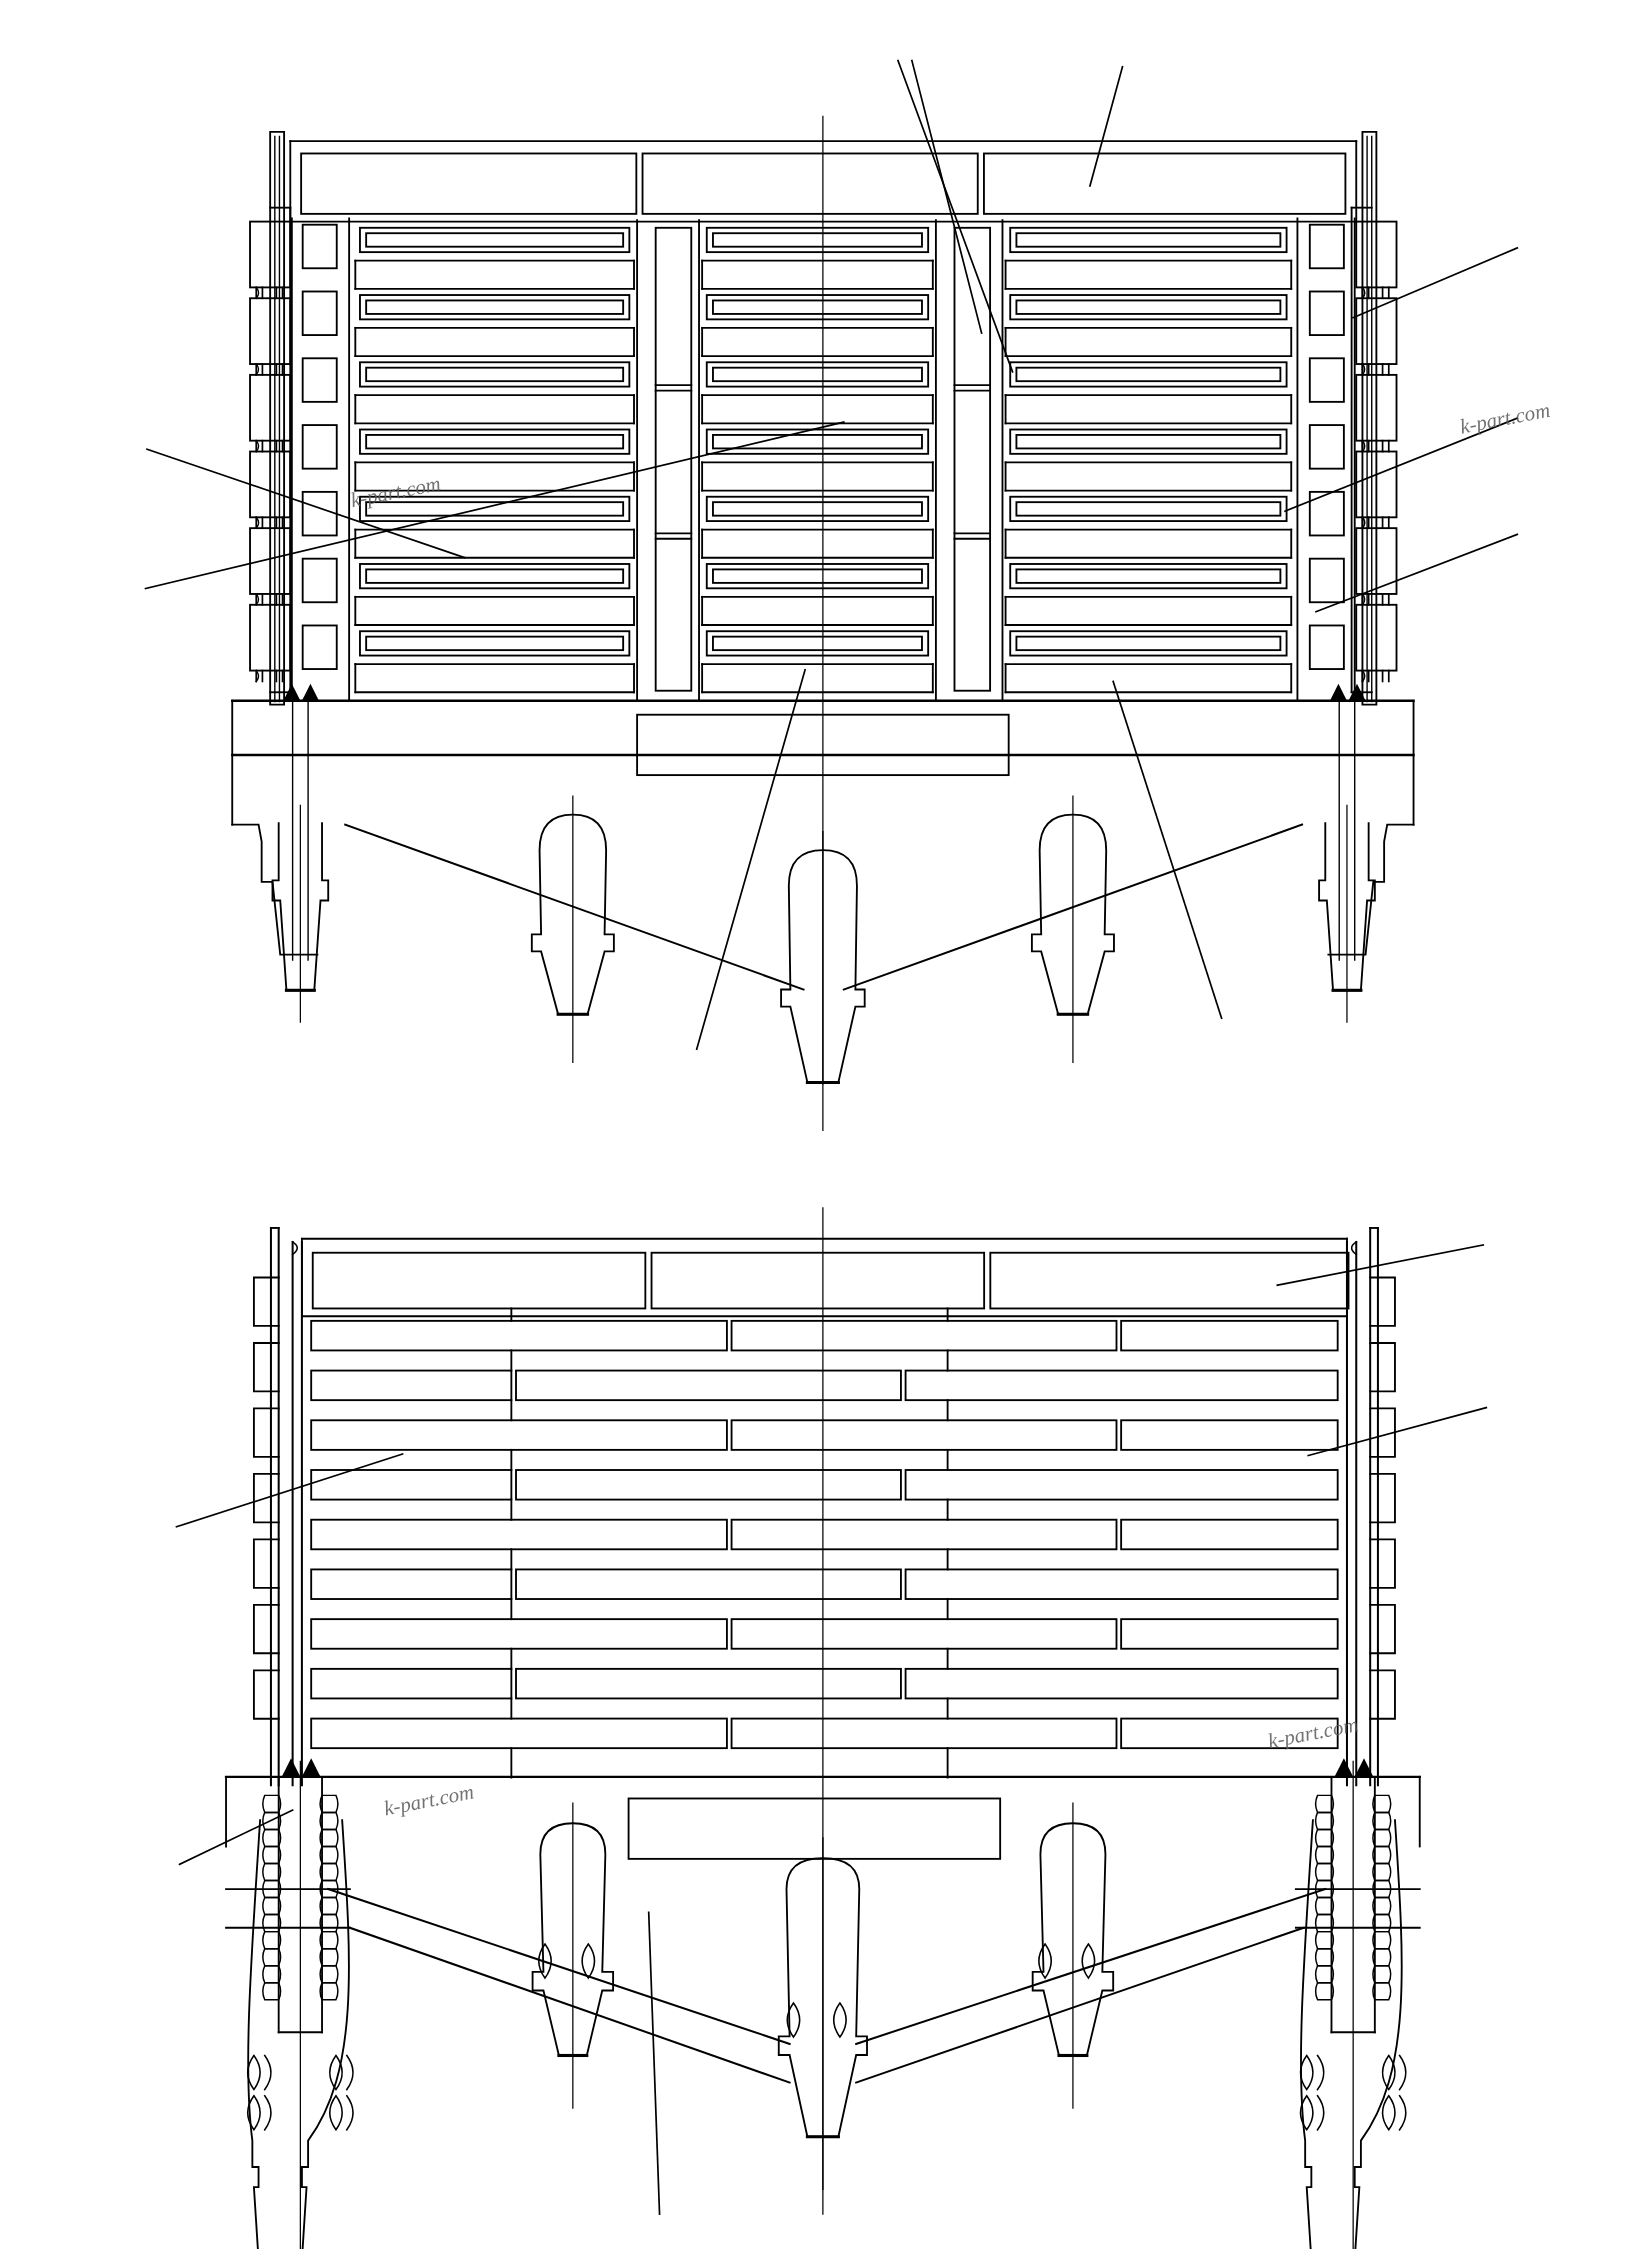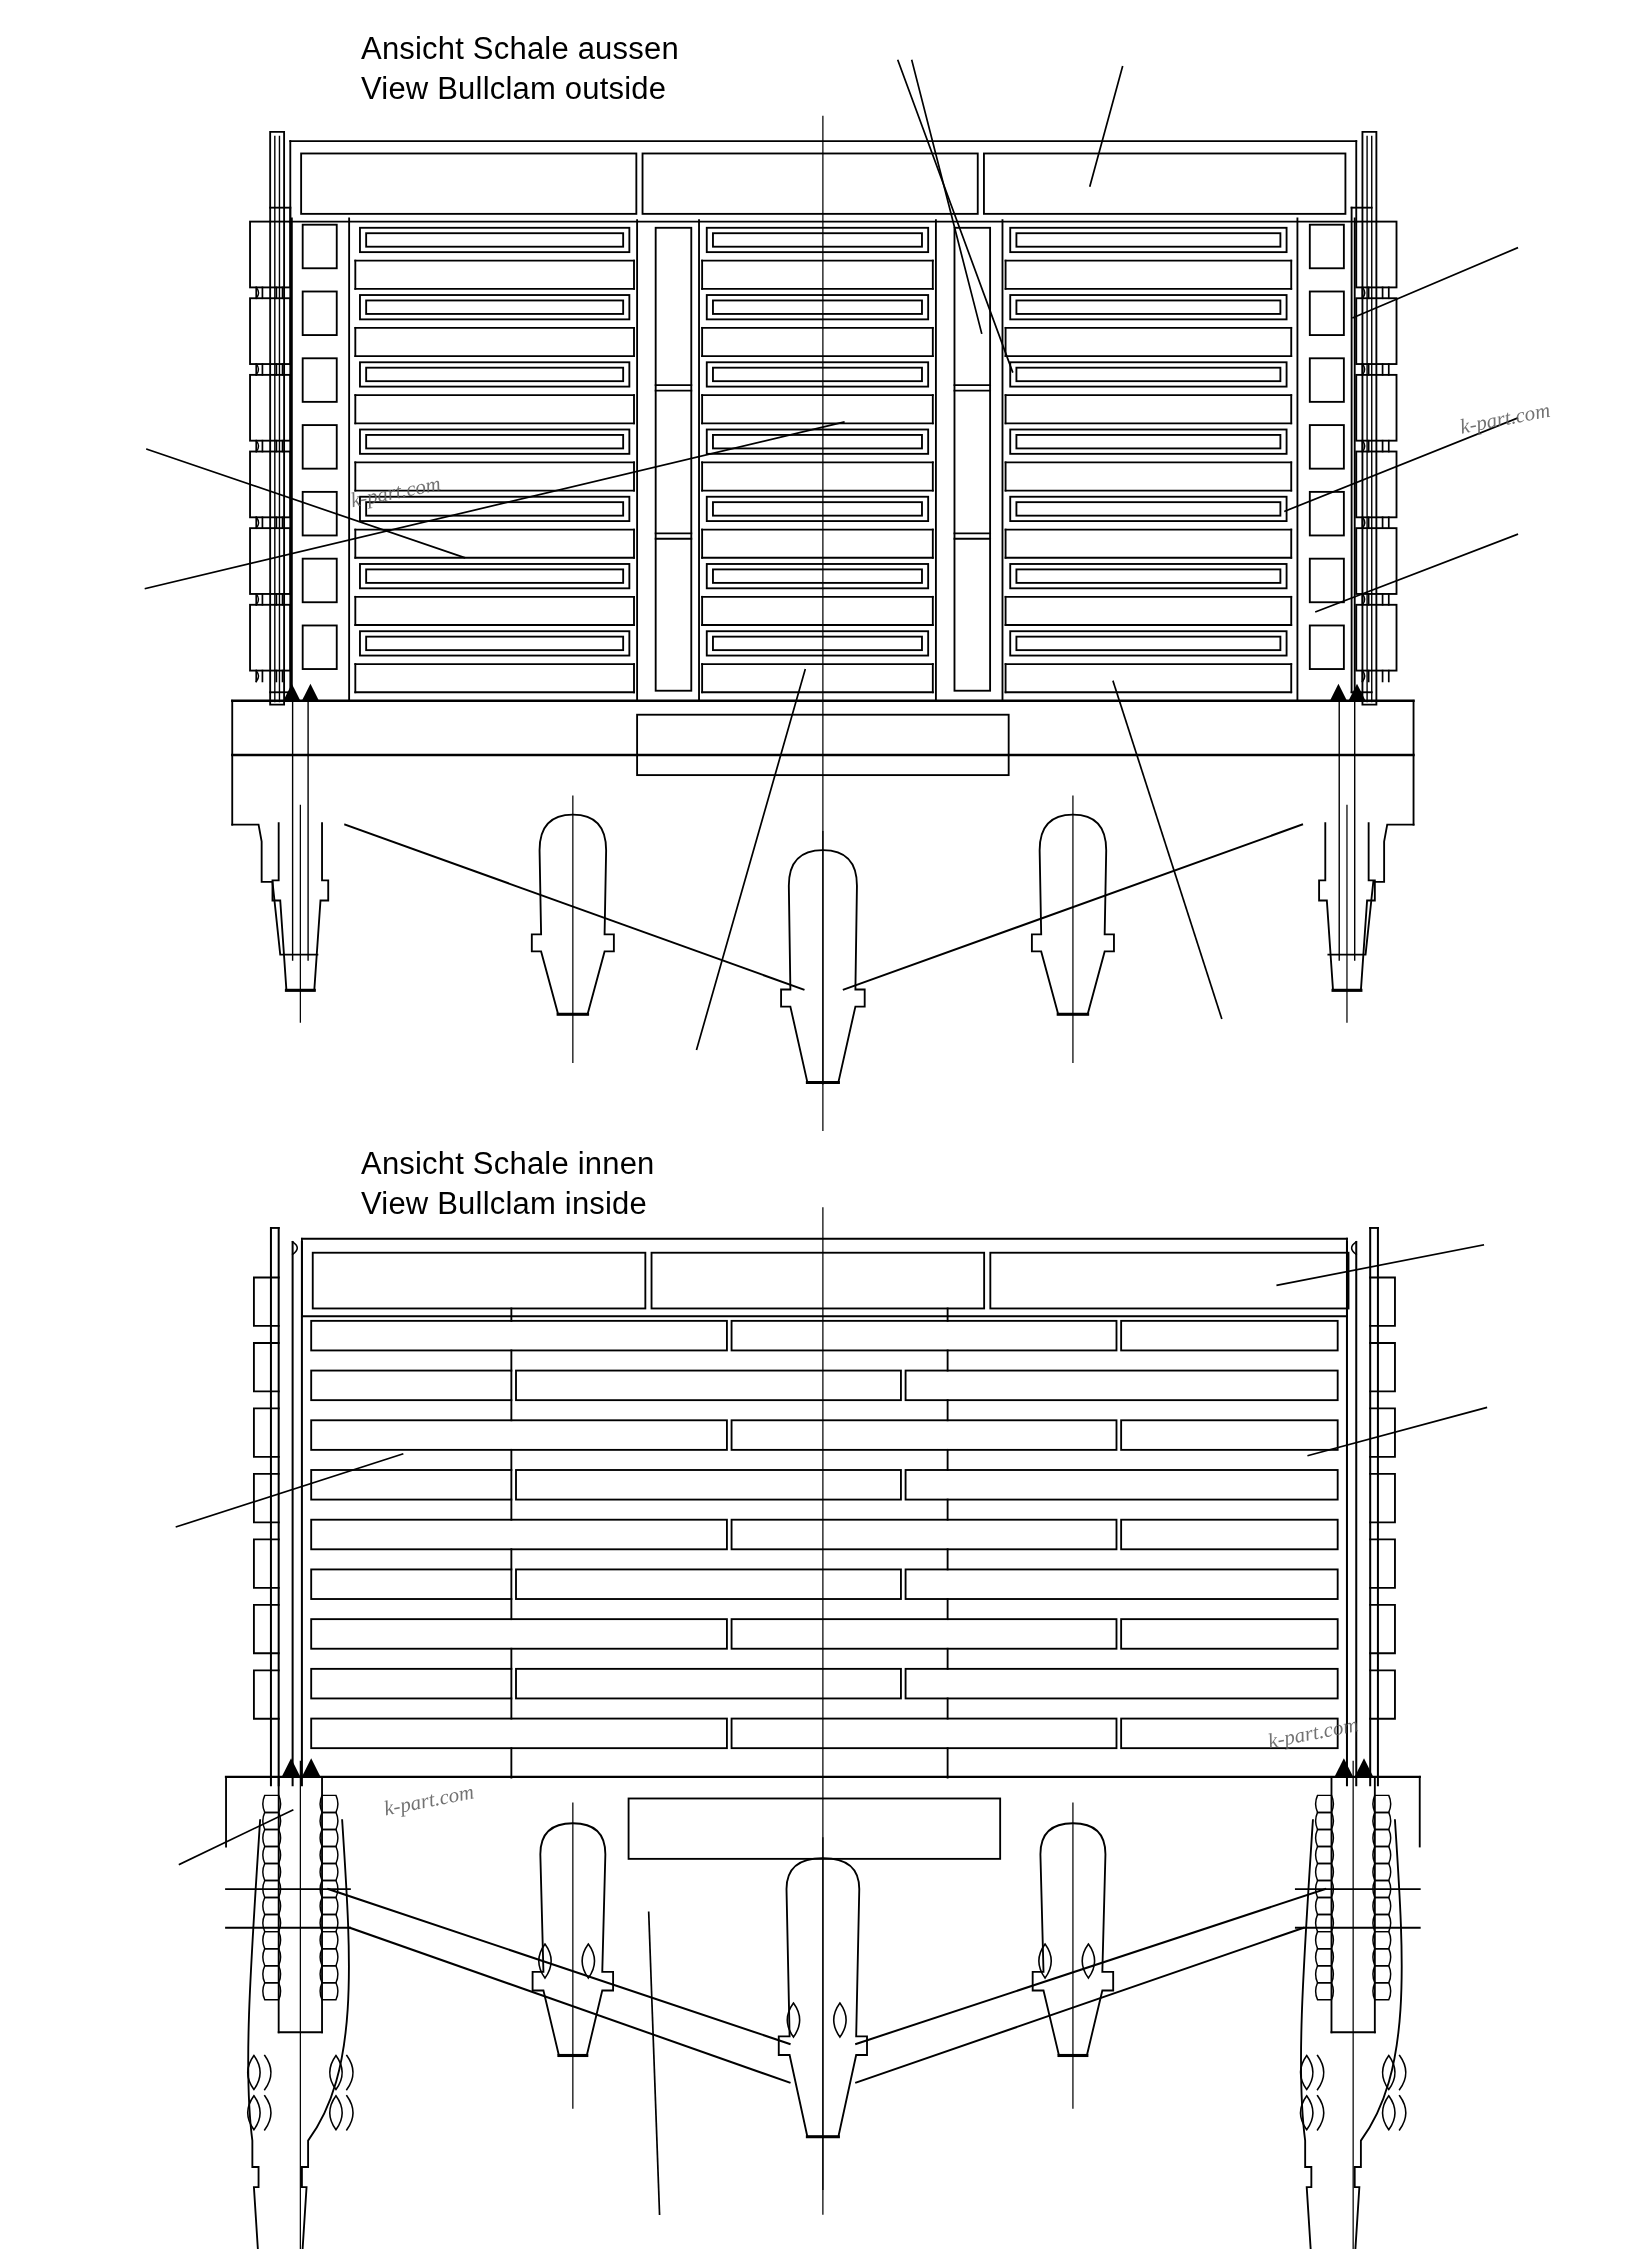--- a/index.html
+++ b/index.html
@@ -11,24 +11,20 @@
   #title-outside{left:361px;top:29px;}
   #title-inside{left:361px;top:1144px;}
   svg{position:absolute;left:0;top:0;width:1645px;height:2250px;overflow:visible;}
   .wm{font-family:"Liberation Serif",serif;font-size:27px;fill:#5a5a5a;opacity:.85;font-style:italic;}
 </style>
 </head>
 <body>
 
 <div class="sheet">
 
-  <div class="title" id="title-outside" style="left: 361px; top: 29px;">Ansicht Schale aussen
-View Bullclam outside</div>
-  <div class="title" id="title-inside" style="left: 361px; top: 1144px;">Ansicht Schale innen
-View Bullclam inside</div>
 
   <svg id="art" viewBox="0 0 2125 2906" xmlns="http://www.w3.org/2000/svg" shape-rendering="geometricPrecision">
     <g fill="none" stroke="#000" stroke-width="2.4" stroke-linejoin="miter" stroke-linecap="square">
       <g id="g-outside">
           <line x1="1063" y1="150" x2="1063" y2="1400" stroke-width="1.6"></line>
           <line x1="375" y1="182" x2="1752" y2="182" stroke-width="2.4"></line>
           <line x1="375" y1="286" x2="1752" y2="286" stroke-width="2.4"></line>
           <line x1="375" y1="182" x2="375" y2="286" stroke-width="2.4"></line>
           <line x1="1752" y1="182" x2="1752" y2="286" stroke-width="2.4"></line>
           <rect x="389" y="198" width="433.02500000000003" height="78" stroke-width="2.4"></rect>

